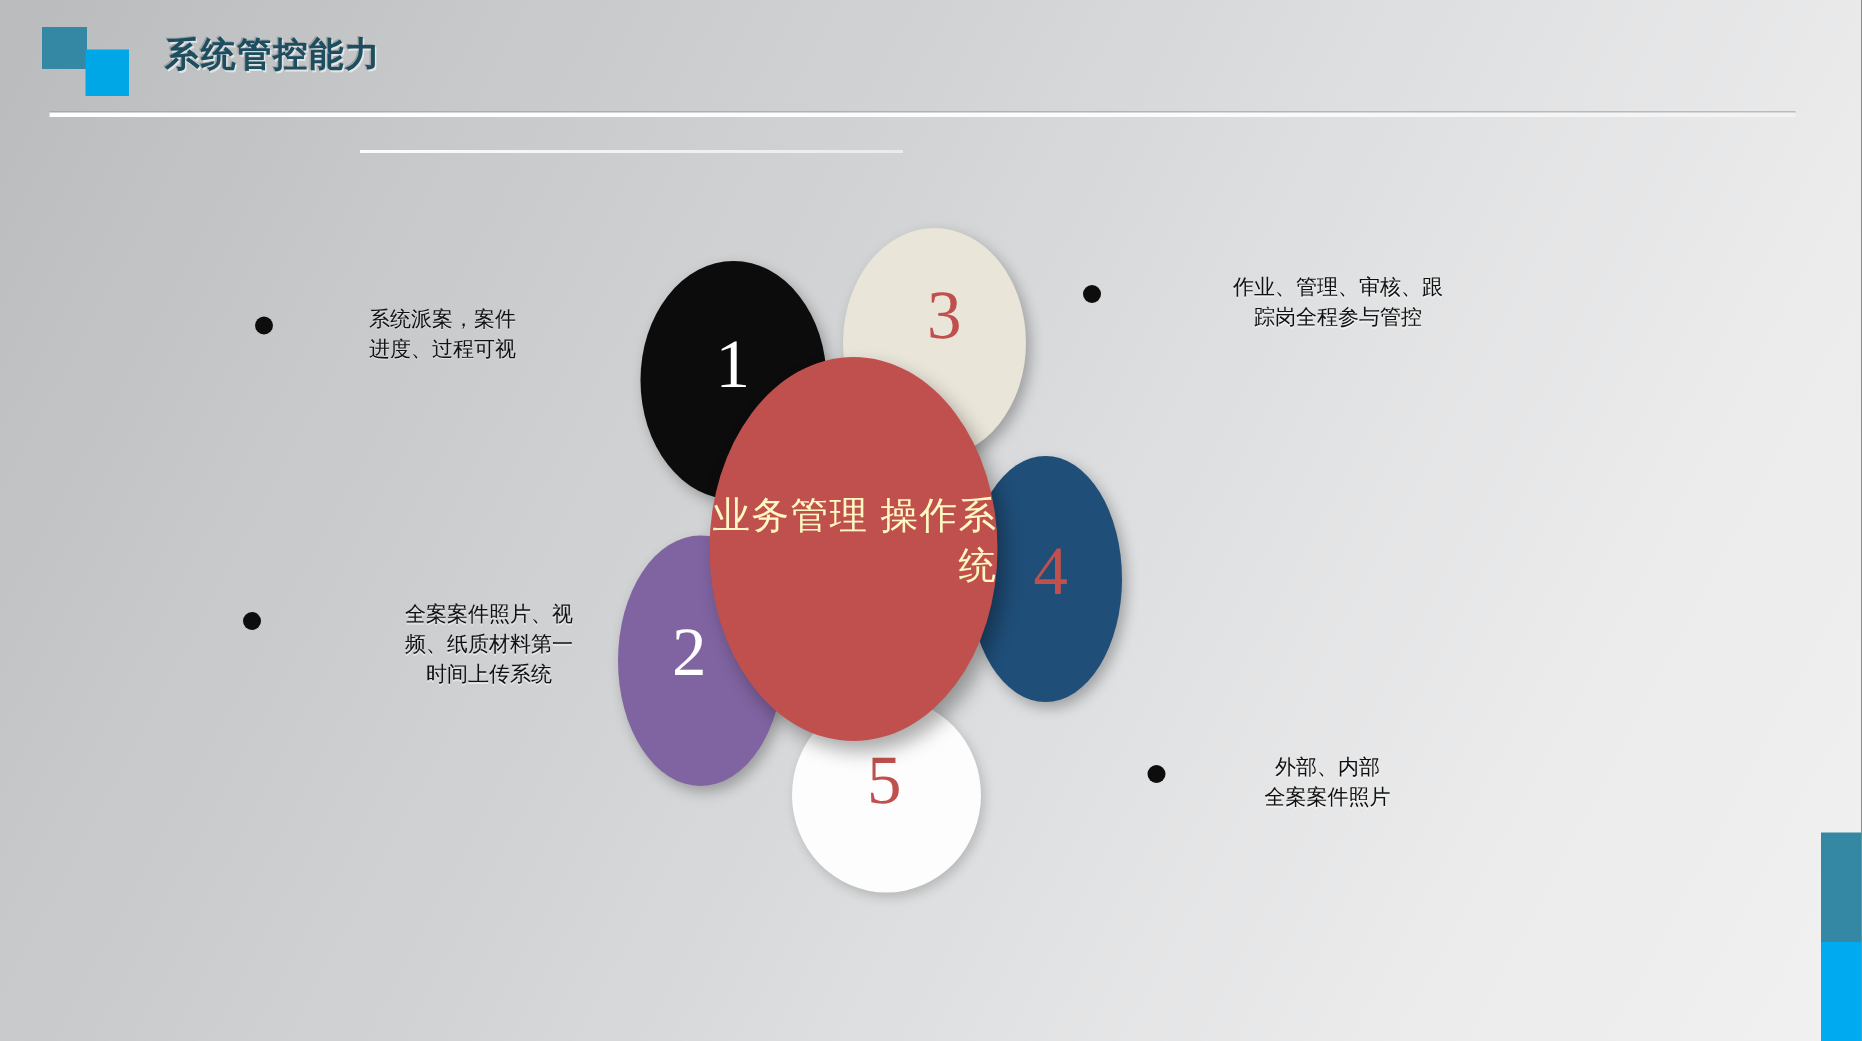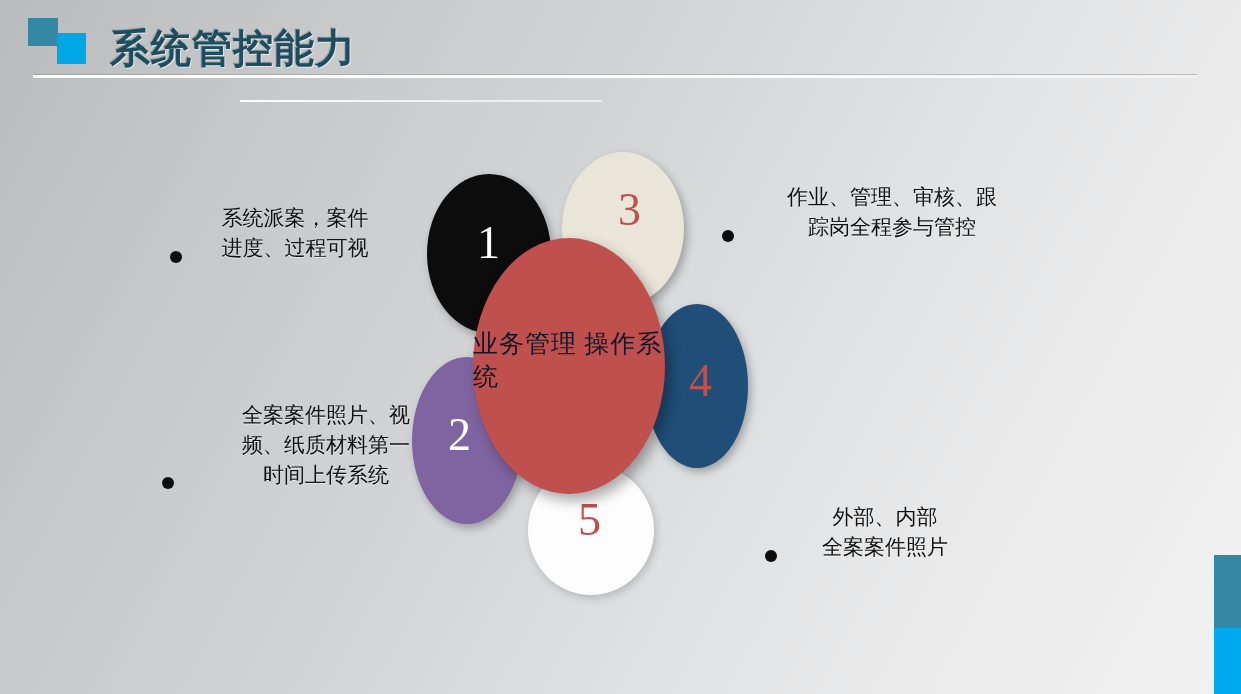--- a/index.html
+++ b/index.html
@@ -29,21 +29,21 @@
   }
   #sq-blue {
     left: 57px; top: 33px;
     width: 29px; height: 31px;
     background: #00a7e7;
   }
   #title {
     position: absolute;
     left: 110px;
     top: 21px;
-    font-size: 40px;
+    font-size: 23px;
     font-weight: bold;
     letter-spacing: 1px;
     color: #1d4e60;
     text-shadow: 1px 1px 0 rgba(255,255,255,0.55), -1px -1px 0 rgba(0,0,0,0.18);
     white-space: nowrap;
   }
   #rule-main {
     position: absolute;
     left: 33px;
     top: 75px;
@@ -108,35 +108,35 @@
     width: 192px; height: 256px;
     border-radius: 50%;
     background: #c0504d;
     box-shadow: 5px 7px 13px rgba(0,0,0,0.33);
     z-index: 6;
   }
   #center-label {
     position: absolute;
     left: 0; right: 0;
     top: 90px;
-    text-align: left;
-    font-family: Liberation Serif, serif;
+    text-align: right;
+    font-family: Liberation Sans, sans-serif;
     font-size: 25px;
     line-height: 1.3;
-    color: #0f172a;
+    color: #fef9c3;
     letter-spacing: 1px;
   }
 
   
   .callout {
     position: absolute;
     display: flex;
-    align-items: flex-end;
+    align-items: flex-start;
     color: #111111;
-    font-size: 21px;
+    font-size: 14px;
     line-height: 1.42;
     z-index: 8;
     text-shadow: 0 1px 0 rgba(255,255,255,0.5);
   }
   .callout .bullet {
     flex: 0 0 auto;
     width: 12px;
     height: 12px;
     border-radius: 50%;
     background: #0d0d0d;

